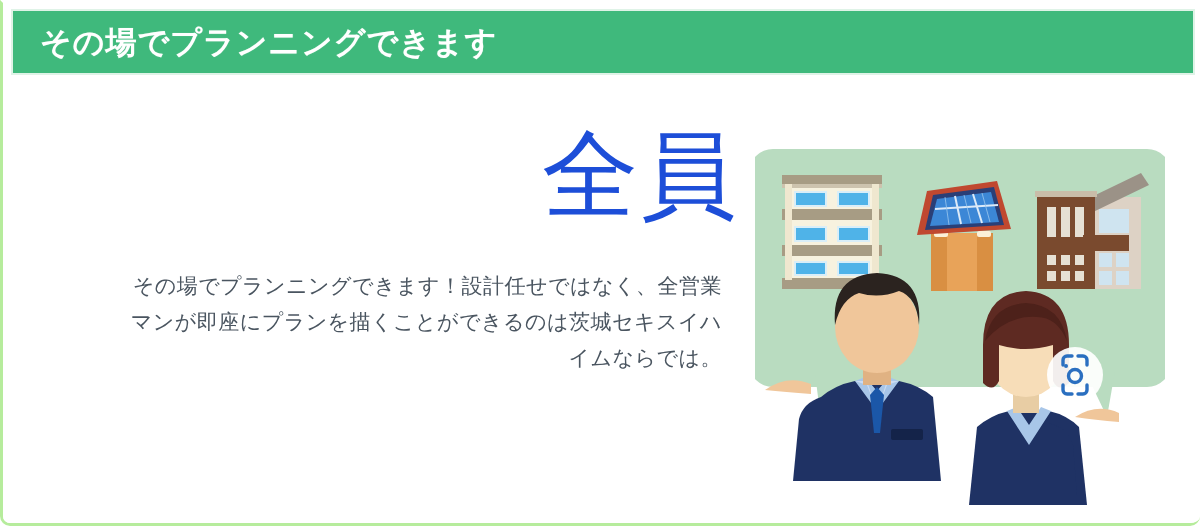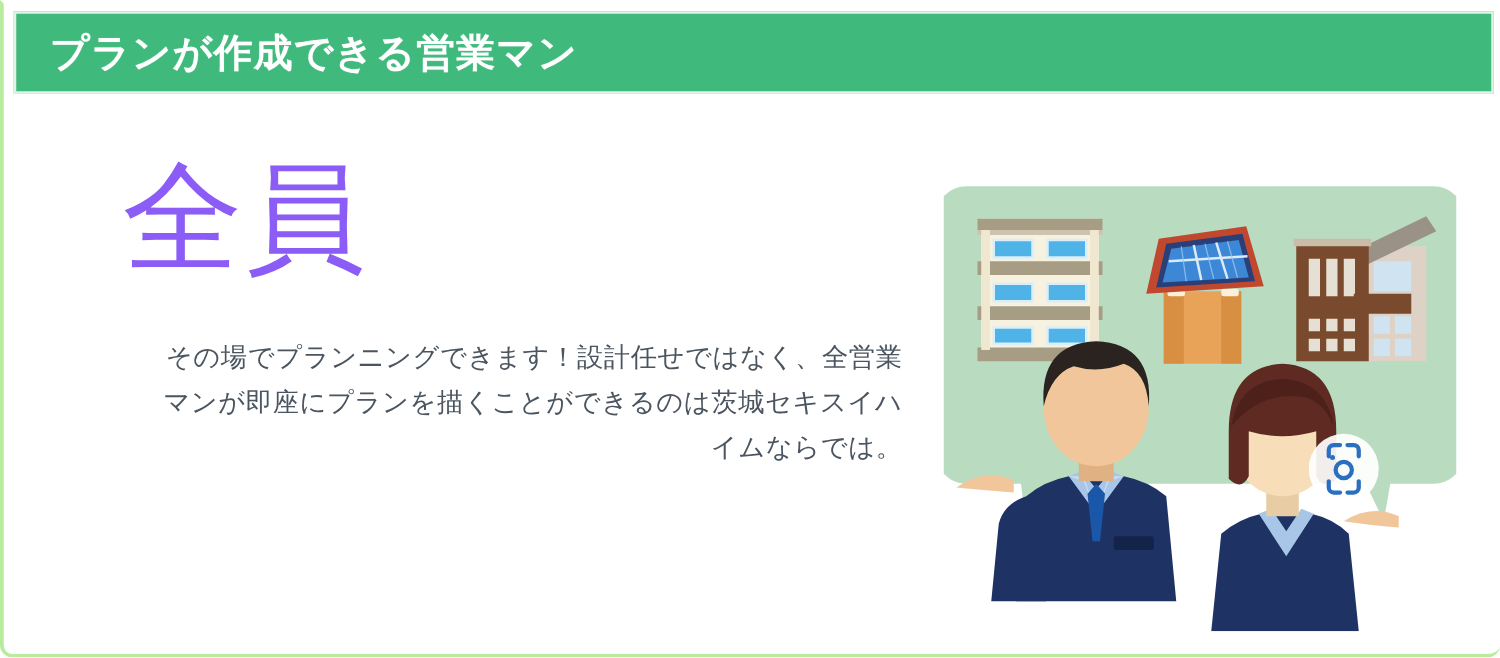--- a/index.html
+++ b/index.html
@@ -58,26 +58,27 @@
   }
 
   #text-col {
     position: absolute;
     left: 95px;
     top: 50px;
     width: 640px;
   }
 
   #headline {
-    color: #8b5cf6;
+    color: #1d4ed8;
     font-size: 96px;
     font-weight: normal;
     line-height: 1.05;
     letter-spacing: 2px;
     font-family: Liberation Sans, sans-serif;
+    text-align: right;
   }
 
   #paragraph {
     margin-top: 42px;
     margin-left: 24px;
     color: #4a5560;
     font-size: 21px;
     line-height: 1.72;
     letter-spacing: 0.5px;
     width: 600px;
@@ -94,21 +95,21 @@
     height: 370px;
   }
   #illustration svg { display: block; }
 </style>
 </head>
 <body>
 
 <div id="card">
 
   <div id="header-bar">
-    <span id="header-title">プランが作成できる営業マン</span>
+    <span id="header-title">その場でプランニングできます</span>
   </div>
 
   <div id="body-area">
 
     <div id="text-col">
       <div id="headline">全員</div>
       <div id="paragraph">その場でプランニングできます！設計任せではなく、全営業マンが即座にプランを描くことができるのは茨城セキスイハイムならでは。</div>
     </div>
 
     <div id="illustration">

